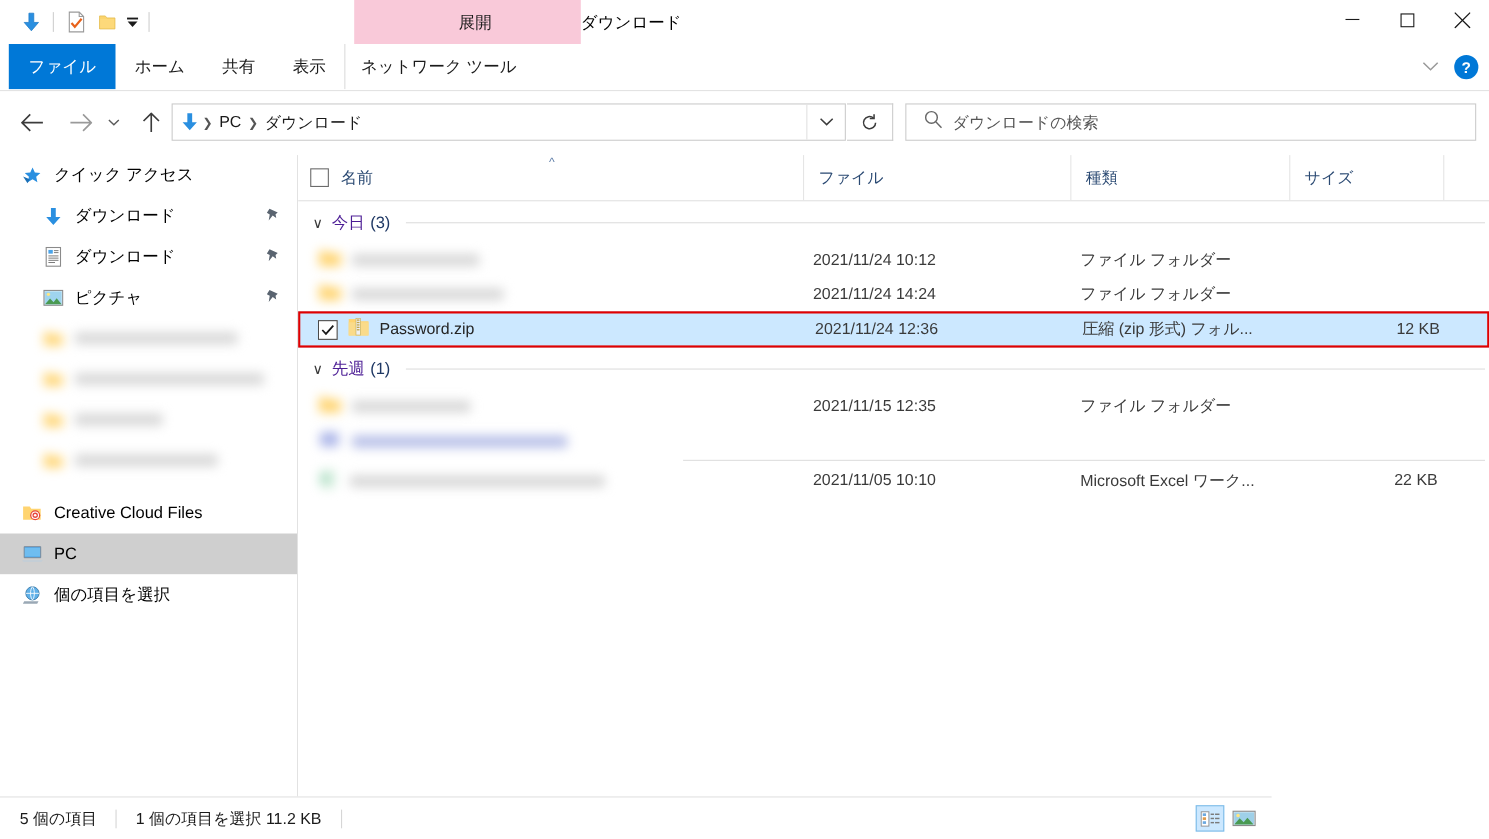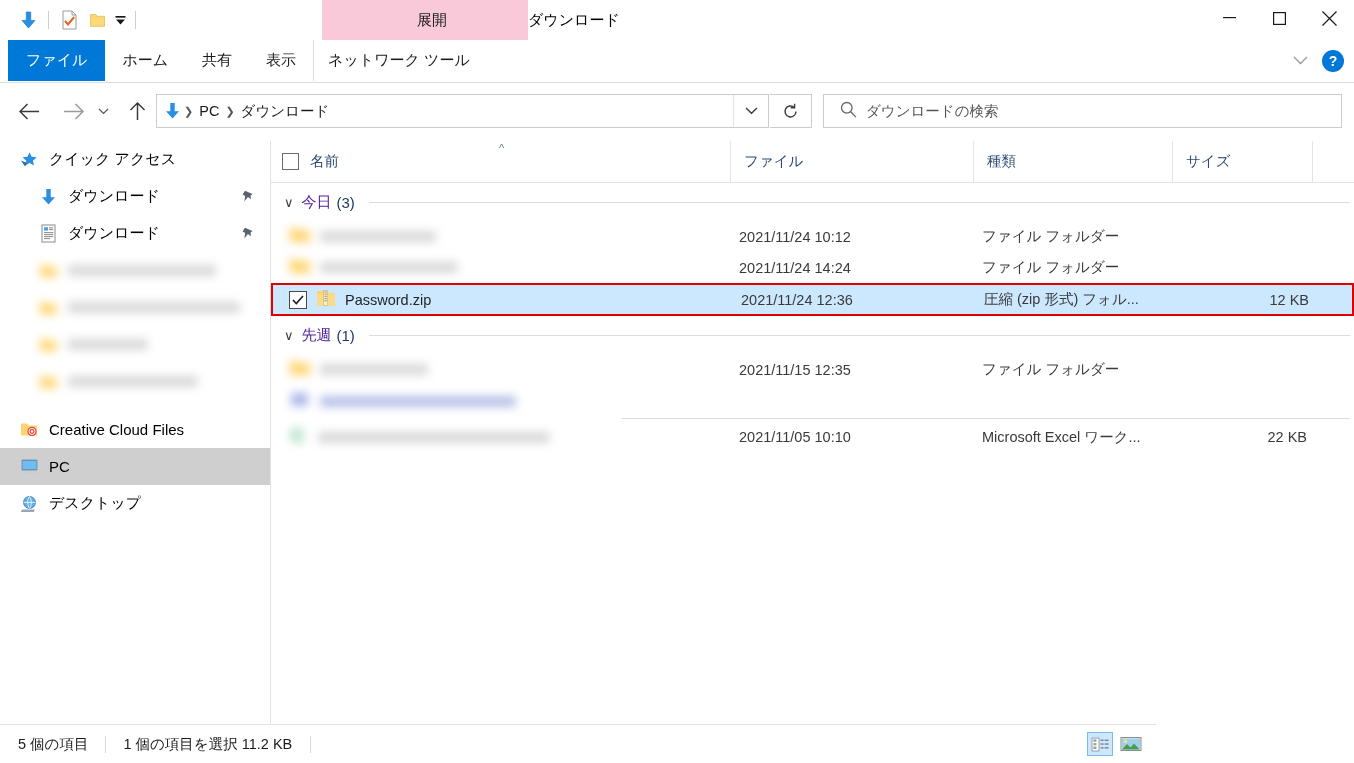--- a/index.html
+++ b/index.html
@@ -707,20 +707,36 @@
           </svg>
         </span>
         <span>ダウンロード</span>
         <span class="pin">
           <svg width="13" height="13" viewBox="0 0 13 13">
               <path d="M4 1.2l7.5 3.4-2 1.7.6 3.4-3.2-2.3-3.6 4.6.9-5.6-2.6-1.5z" fill="#5a6470"></path>
             </svg>
         </span>
       </div>
 
+      <div class="nav-item child">
+        <span class="nav-ico">
+          <svg width="19" height="16" viewBox="0 0 19 16">
+            <rect x="1" y="1" width="17" height="13.5" fill="#d8eef8" stroke="#8a8a8a" stroke-width="1"></rect>
+            <rect x="2" y="2" width="15" height="11.5" fill="#9fd4ef"></rect>
+            <path d="M2 13.5l4.5-5.2 3.2 3.4 2.8-3.6 4.5 5.4z" fill="#4a9a52"></path>
+            <circle cx="5" cy="4.6" r="1.5" fill="#ffe680"></circle>
+          </svg>
+        </span>
+        <span>ピクチャ</span>
+        <span class="pin">
+          <svg width="13" height="13" viewBox="0 0 13 13">
+              <path d="M4 1.2l7.5 3.4-2 1.7.6 3.4-3.2-2.3-3.6 4.6.9-5.6-2.6-1.5z" fill="#5a6470"></path>
+            </svg>
+        </span>
+      </div>
 
       <div class="nav-item child nav-blur">
         <span class="nav-ico">
           <svg width="19" height="16" viewBox="0 0 19 16">
               <path d="M1 2h6l1.6 2h9.4v10H1z" fill="#ffd470"></path>
             </svg>
         </span>
         <span class="blur-bar" style="width:148px"></span>
       </div>
       <div class="nav-item child nav-blur">
@@ -773,21 +789,21 @@
       </div>
 
       <div class="nav-item root">
         <span class="nav-ico">
           <svg width="21" height="18" viewBox="0 0 21 18">
             <circle cx="10.5" cy="7.4" r="6" fill="#5fb0e8" stroke="#3a7aa8" stroke-width="0.8"></circle>
             <path d="M4.5 7.4h12M10.5 1.4c2.3 2.4 2.3 9.6 0 12M10.5 1.4c-2.3 2.4-2.3 9.6 0 12" fill="none" stroke="#ffffff" stroke-width="0.8"></path>
             <path d="M3 14.5h13l-1.2 2.4H1.8z" fill="#9aa8b5"></path>
           </svg>
         </span>
-        <span>デスクトップ</span>
+        <span>個の項目を選択</span>
       </div>
     </div>
 
     <div class="filelist">
 
       <div class="col-headers">
         <div class="col-h first" style="left:0; width:459px;">
           <span class="hdr-check"></span>
           <span>名前</span>
           <span class="sort-arrow" style="left:228px;">^</span>

